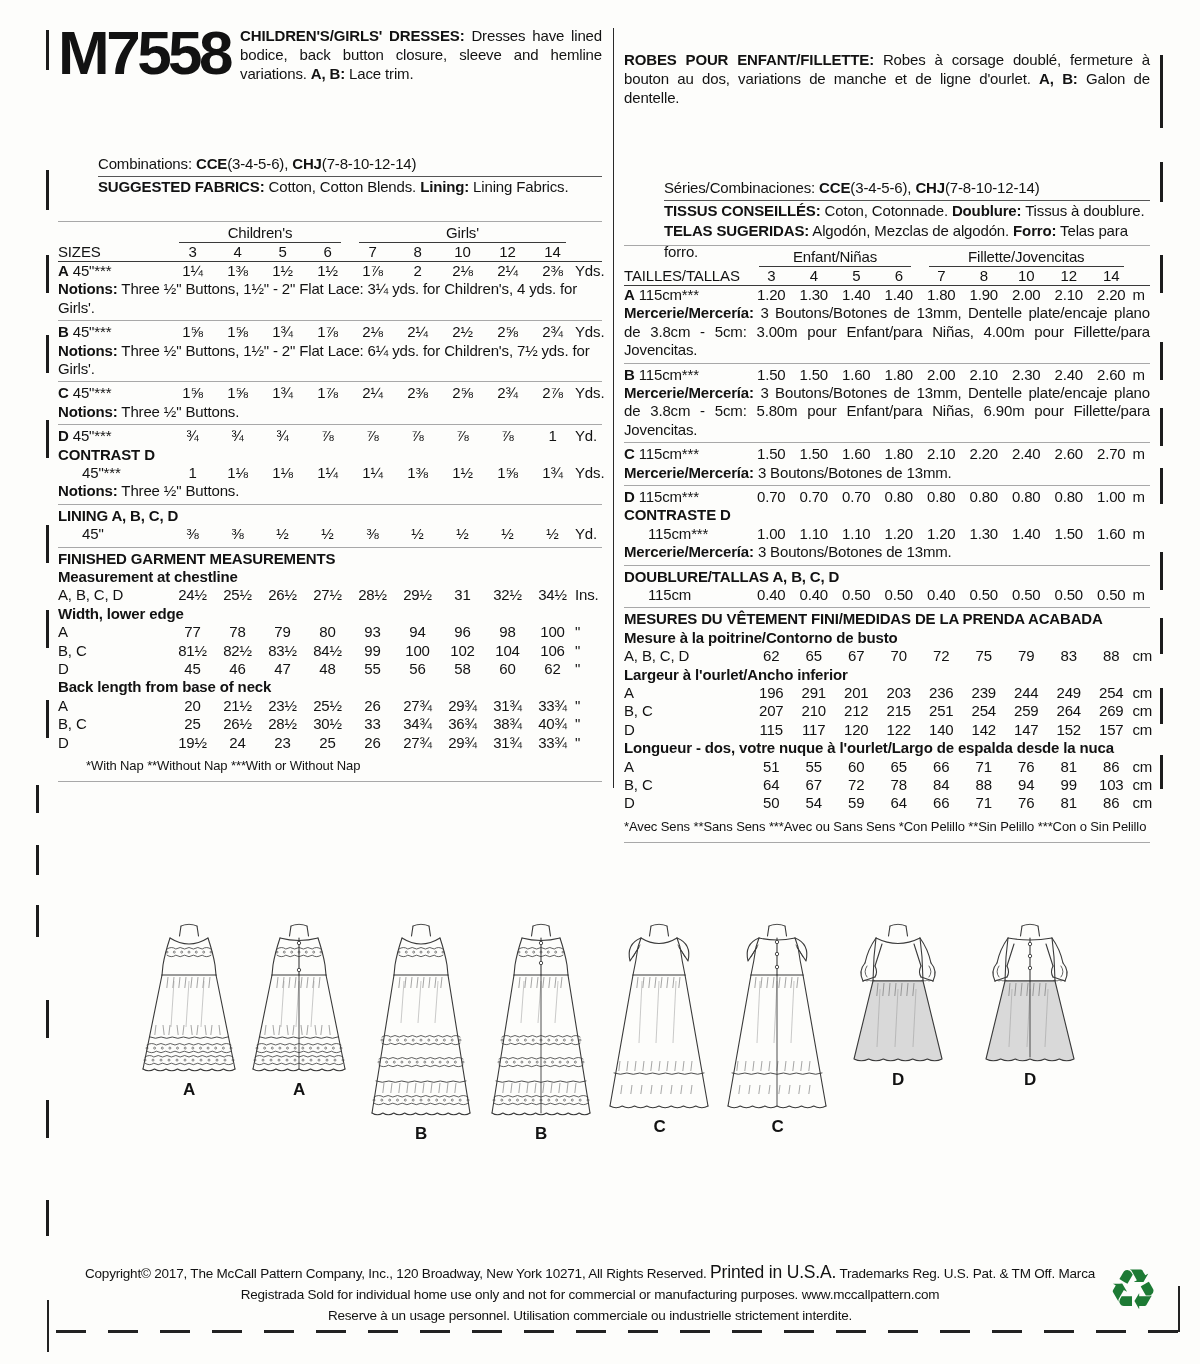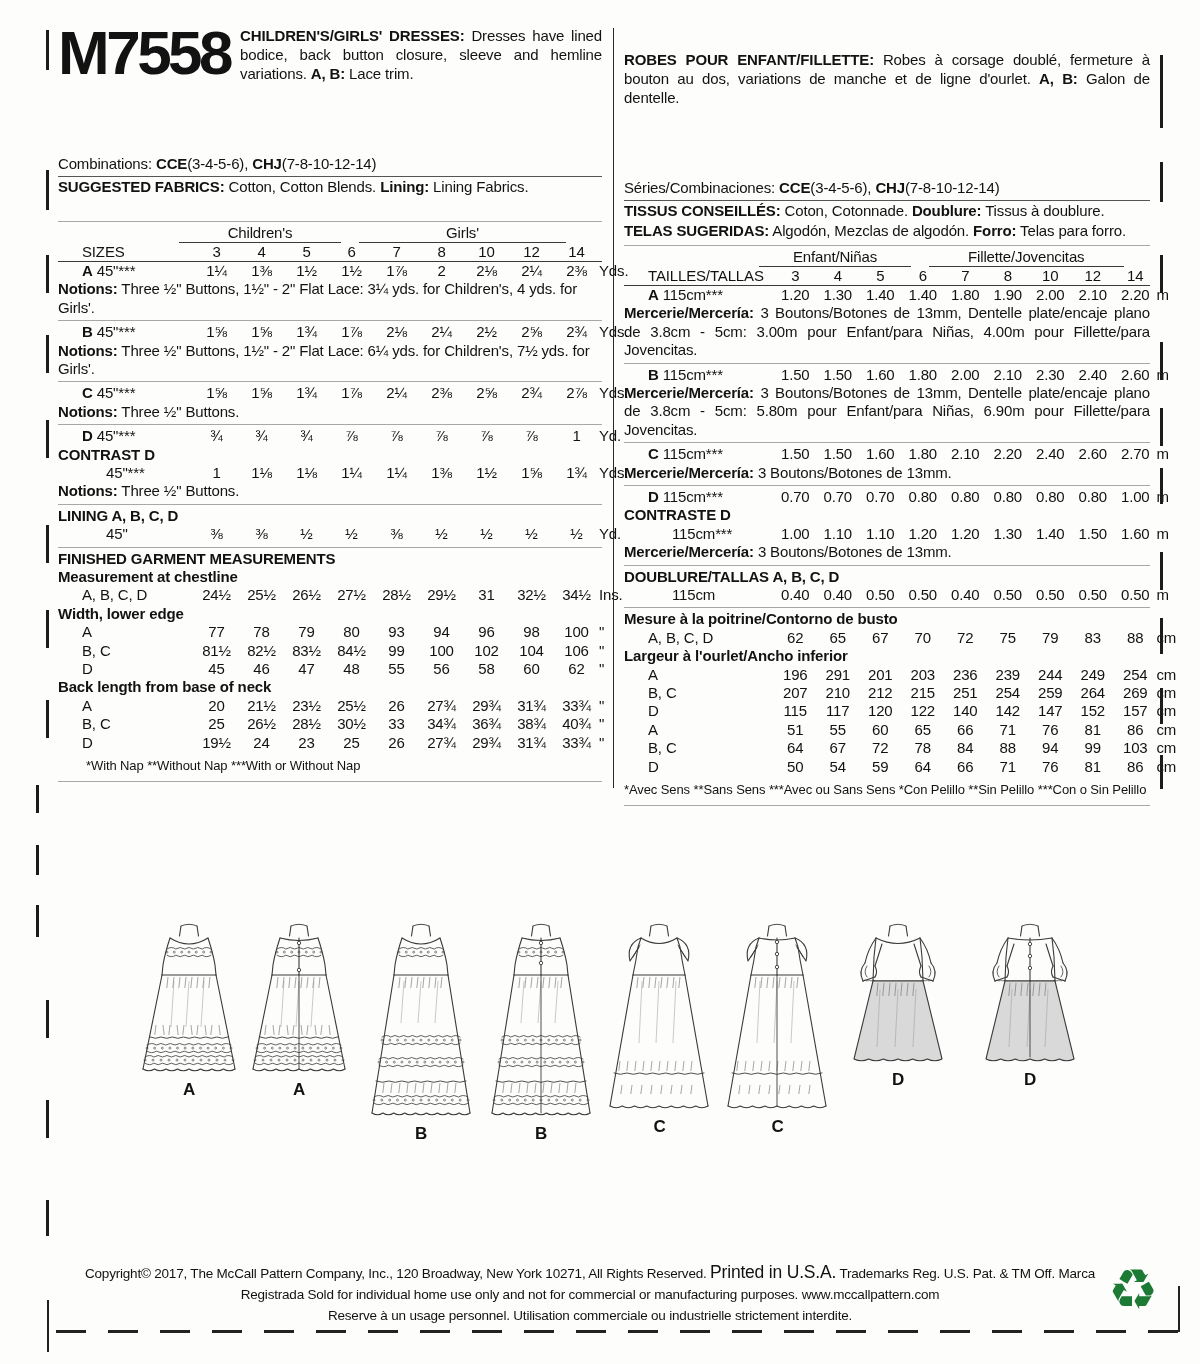--- a/index.html
+++ b/index.html
@@ -20,28 +20,28 @@
   .divider{position:absolute;left:613px;top:28px;height:760px;width:0;border-left:1.6px solid #2a2a2a;}
 
   .top-intro{height:128px;line-height:19px;}
   .intro-flex{display:flex;gap:10px;}
   .logo{font-size:62px;font-weight:bold;letter-spacing:-3.5px;line-height:0.88;white-space:nowrap;}
   .intro-text{flex:1;line-height:19px;}
   .para{line-height:19px;margin-top:24px;}
 
   .mid-block{height:64px;}
   .ul{border-bottom:1.2px solid #555;padding-bottom:1px;}
-  .mline{line-height:20.5px;}
+  .mline{line-height:20.5px;margin-left:40px;}
 
   
   .tbl{line-height:18.4px;}
   .tbl-left{--lw:112px;--cw:45px;--uw:31px;}
   .tbl-right{--lw:126px;--cw:42.5px;--uw:16px;}
   .trow{display:flex;align-items:baseline;}
-  .tlabel{flex:none;width:var(--lw);white-space:nowrap;margin-left:24px;}
+  .tlabel{flex:none;width:var(--lw);white-space:nowrap;}
   .tlabel.indent{padding-left:24px;box-sizing:border-box;}
   .tcell{flex:none;width:var(--cw);text-align:center;white-space:nowrap;}
   .tunit{flex:none;width:var(--uw);text-align:left;white-space:nowrap;}
   .sizes-row{border-bottom:1.3px solid #3a3a3a;}
   .groups-row{display:flex;line-height:17.5px;}
   .gspacer{flex:none;width:var(--lw);}
   .group{flex:none;text-align:center;border-bottom:1.2px solid #3a3a3a;}
   .group.g4{width:calc(var(--cw)*4 - 18px);margin:0 9px;}
   .group.g5{width:calc(var(--cw)*5 - 18px);margin:0 9px;}
   .thead{font-weight:bold;line-height:18.4px;}
@@ -401,20 +401,21 @@
           <span class="tcell">0.50</span>
           <span class="tcell">0.50</span>
           <span class="tcell">0.40</span>
           <span class="tcell">0.50</span>
           <span class="tcell">0.50</span>
           <span class="tcell">0.50</span>
           <span class="tcell">0.50</span>
           <span class="tunit">m</span>
         </div>
         <div class="trule"></div>
+        <div class="thead">MESURES DU VÊTEMENT FINI/MEDIDAS DE LA PRENDA ACABADA</div>
         <div class="thead">Mesure à la poitrine/Contorno de busto</div>
         <div class="trow">
           <span class="tlabel"><span>A, B, C, D</span></span>
           <span class="tcell">62</span>
           <span class="tcell">65</span>
           <span class="tcell">67</span>
           <span class="tcell">70</span>
           <span class="tcell">72</span>
           <span class="tcell">75</span>
           <span class="tcell">79</span>
@@ -455,20 +456,21 @@
           <span class="tcell">117</span>
           <span class="tcell">120</span>
           <span class="tcell">122</span>
           <span class="tcell">140</span>
           <span class="tcell">142</span>
           <span class="tcell">147</span>
           <span class="tcell">152</span>
           <span class="tcell">157</span>
           <span class="tunit">cm</span>
         </div>
+        <div class="thead">Longueur - dos, votre nuque à l'ourlet/Largo de espalda desde la nuca</div>
         <div class="trow">
           <span class="tlabel"><span>A</span></span>
           <span class="tcell">51</span>
           <span class="tcell">55</span>
           <span class="tcell">60</span>
           <span class="tcell">65</span>
           <span class="tcell">66</span>
           <span class="tcell">71</span>
           <span class="tcell">76</span>
           <span class="tcell">81</span>

